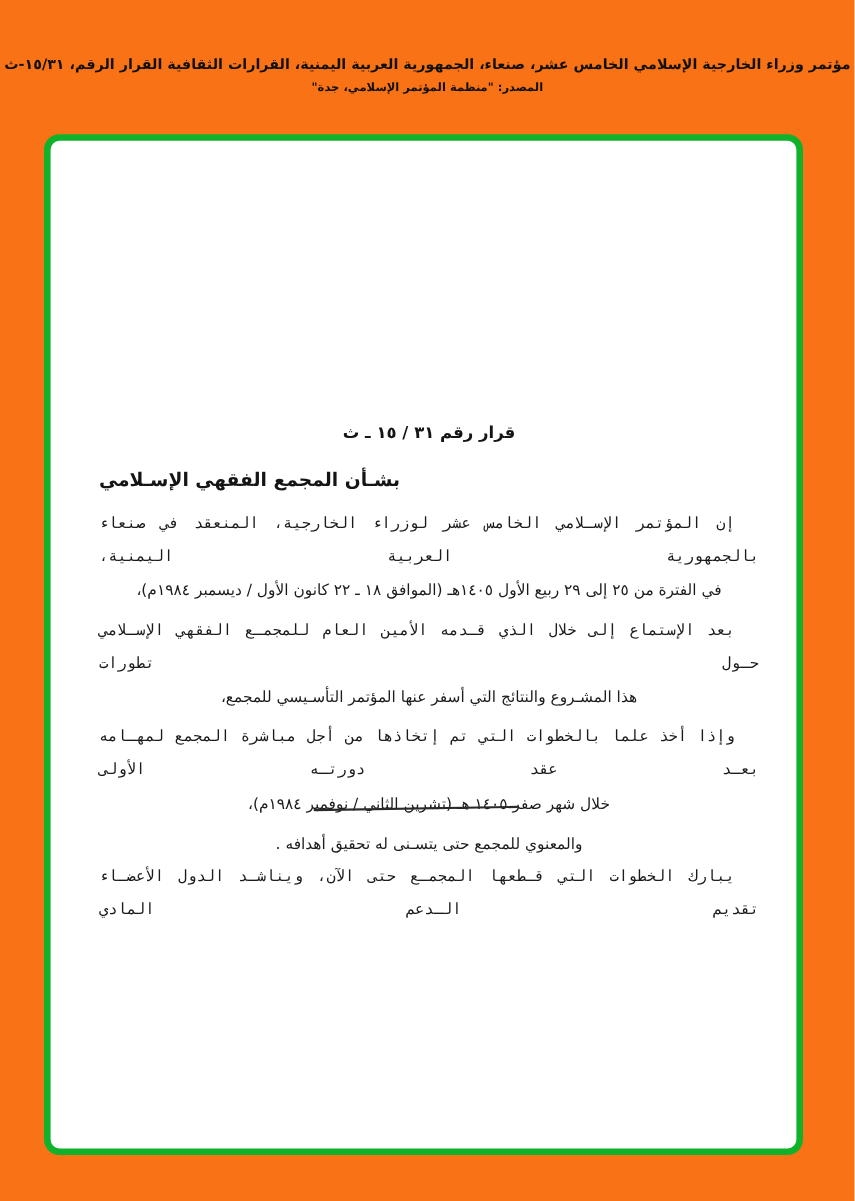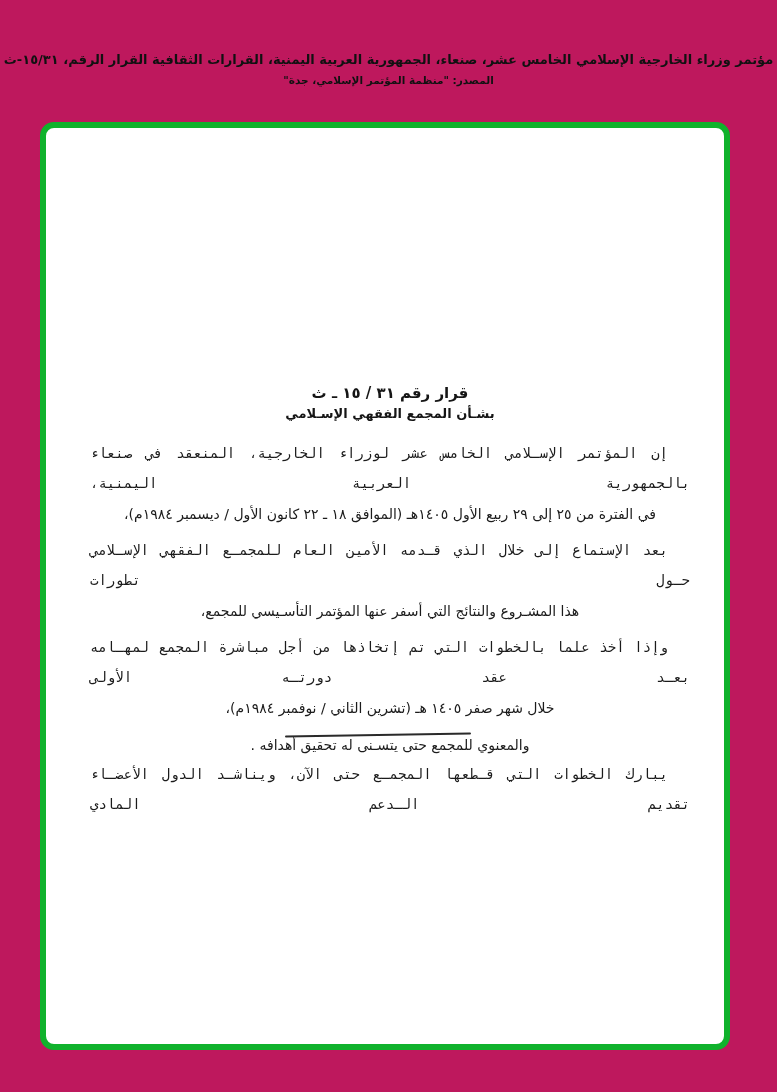--- a/index.html
+++ b/index.html
@@ -5,21 +5,21 @@
   html, body {
     margin: 0;
     padding: 0;
     background: #ffffff;
     font-family: "DejaVu Sans", sans-serif;
   }
   .canvas {
     position: relative;
     width: 777px;
     height: 1092px;
-    background: #be185d;
+    background: #f97316;
     overflow: hidden;
     color: #1c1c1c;
   }
 
   
   .citation {
     position: absolute;
     top: 52px;
     left: 0;
     right: 0;
@@ -63,24 +63,24 @@
   }
 
   .doc-title1 {
     text-align: center;
     font-weight: bold;
     font-size: 15px;
     line-height: 19px;
     color: #151515;
   }
   .doc-title2 {
-    margin-top: 0;
-    text-align: center;
+    margin-top: 23px;
+    text-align: left;
     font-weight: bold;
-    font-size: 13px;
+    font-size: 17px;
     line-height: 22px;
     color: #151515;
   }
 
   .body-paragraphs {
     margin-top: 14px;
     font-size: 14px;
     color: #1b1b1b;
   }
   .body-para { margin: 0 0 7px 0; }

